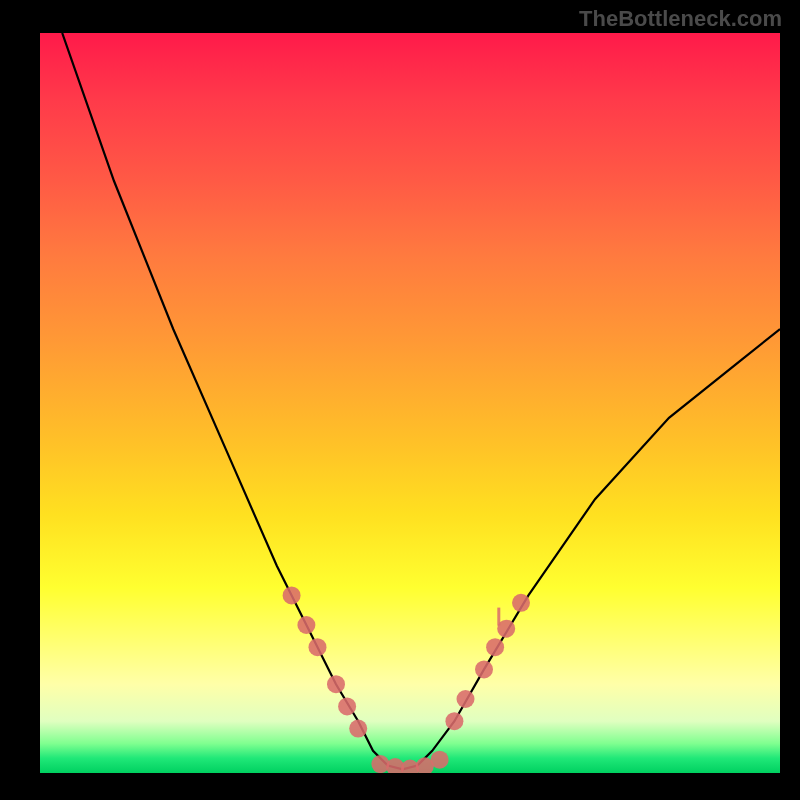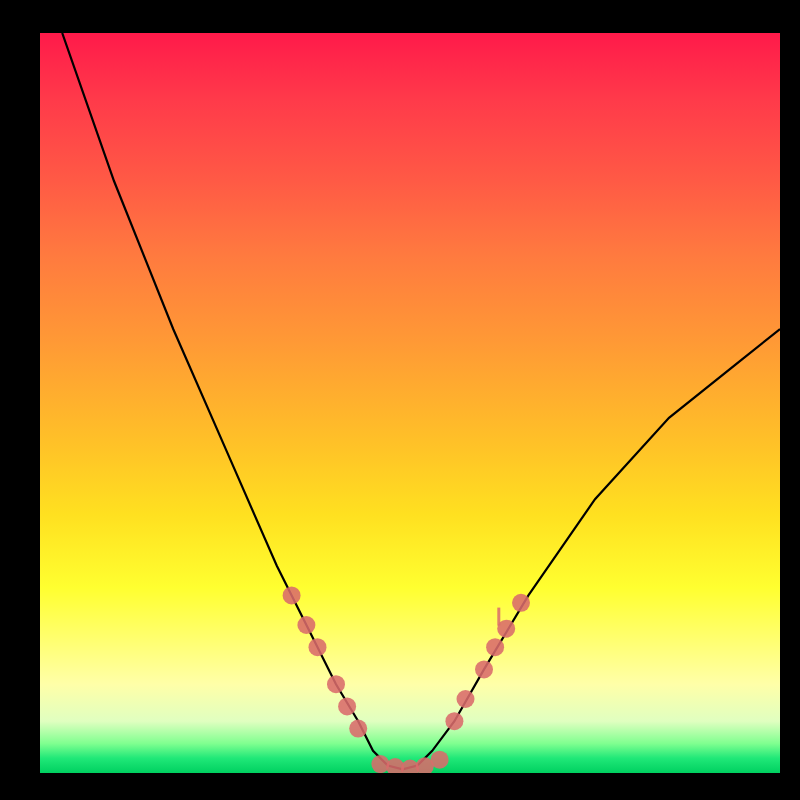--- a/index.html
+++ b/index.html
@@ -54,20 +54,21 @@
     top: 33px;
     width: 740px;
     height: 740px;
     z-index: 5;
   }
 </style>
 </head>
 <body>
 
 <div class="container">
+  <div class="watermark">TheBottleneck.com</div>
   <div class="plot-area"></div>
   <svg class="curve" viewBox="0 0 740 740" preserveAspectRatio="none">
     <g>
       <path id="main-curve" fill="none" stroke="#000" stroke-width="2.2" d="M22.2 0.0 L74.0 148.0 L133.2 296.0 L185.0 414.4 L236.8 532.8 L266.4 592.0 L296.0 651.2 L318.2 688.2 L333.0 717.8 L347.8 732.6 L362.6 736.3 L377.4 732.6 L392.2 717.8 L414.4 688.2 L444.0 636.4 L488.4 562.4 L555.0 466.2 L629.0 384.8 L703.0 325.6 L740.0 296.0 "></path>
       <g id="markers-left">
           <circle cx="251.60000000000002" cy="562.4" r="9" fill="#d96b6b" fill-opacity="0.88"></circle>
           <circle cx="266.4" cy="592" r="9" fill="#d96b6b" fill-opacity="0.88"></circle>
           <circle cx="277.5" cy="614.2" r="9" fill="#d96b6b" fill-opacity="0.88"></circle>
           <circle cx="296" cy="651.2" r="9" fill="#d96b6b" fill-opacity="0.88"></circle>
           <circle cx="307.09999999999997" cy="673.4" r="9" fill="#d96b6b" fill-opacity="0.88"></circle>

